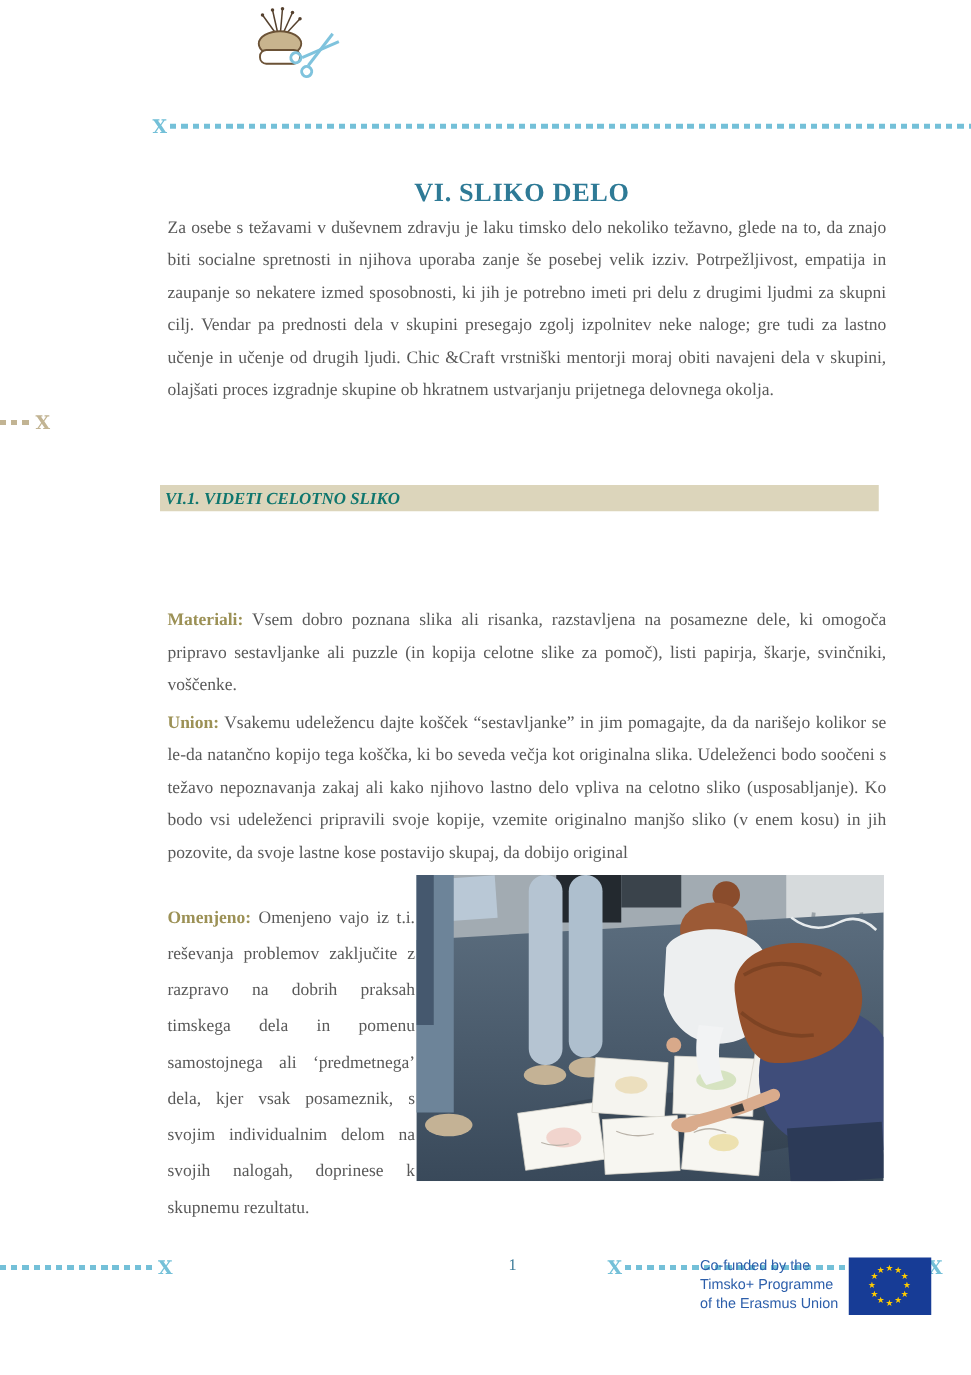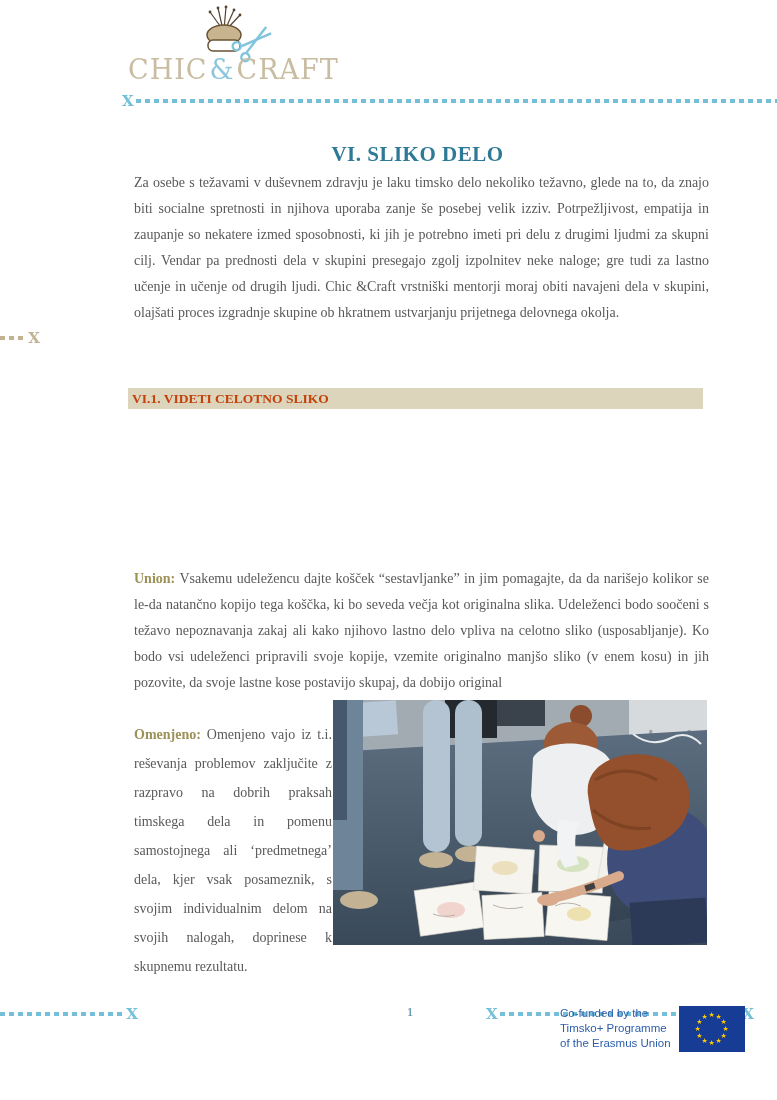--- a/index.html
+++ b/index.html
@@ -19,21 +19,21 @@
   .dash-seg.tan{background:repeating-linear-gradient(to right,#c2b493 0 5px,transparent 5px 9px);}
   .dash-x{font-family:"DejaVu Serif", serif;font-weight:bold;font-size:15px;color:#74c0d8;line-height:16px;padding:0 2px;}
   .dash-x.tan{color:#c2b493;}
 
   
   .doc-title{position:absolute;left:130px;top:128px;width:575px;text-align:center;
              font-size:21px;font-weight:bold;color:#2e7a96;letter-spacing:0.5px;}
   .para{position:absolute;left:130px;width:575px;margin:4px;font-size:14px;line-height:26px;
         text-align:justify;color:#595959;}
   .band{position:absolute;left:128px;top:388px;width:571px;height:21px;background:#dcd5bb;
-        font-size:13.5px;font-weight:bold;color:#c2410c;line-height:21px;padding-left:4px;}
+        font-size:13.5px;font-weight:bold;color:#0f766e;line-height:21px;padding-left:4px;font-style:italic;}
   .gold{color:#9c9156;font-weight:bold;}
   .skills-line{position:absolute;left:130px;top:447px;width:575px;margin:0;font-size:14px;line-height:26px;}
   .suggestions{width:198px;line-height:29px;}
 
   
   .photo{position:absolute;left:333px;top:700px;width:374px;height:245px;overflow:hidden;}
 
   
   .page-num{position:absolute;left:130px;top:1004px;width:560px;text-align:center;
             font-size:13px;color:#3f7d9a;}
@@ -71,42 +71,43 @@
         <rect x="20" y="38" width="32" height="11" rx="5" fill="#ffffff" stroke="#6b5236" stroke-width="1.5"></rect>
 
         <g transform="translate(68,38) rotate(-38)" stroke="#7fc3dd" fill="none" stroke-width="2.4">
           <line x1="-15" y1="-4" x2="16" y2="4"></line>
           <line x1="-15" y1="4" x2="16" y2="-4"></line>
           <circle cx="-19" cy="-7" r="4"></circle>
           <circle cx="-19" cy="7" r="4"></circle>
         </g>
       </svg>
     </div>
-    <div class="logo-text">
-      <span>CHIC</span><span class="logo-amp">&amp;</span><span>CRAFT</span>
-    </div>
   </div>
 
   <div class="dash-row" style="left:120px;top:93px;right:0;">
     <span class="dash-x">X</span>
     <div class="dash-seg"></div>
   </div>
 
   <div class="dash-row" style="left:0;top:330px;width:42px;">
     <div class="dash-seg tan"></div>
     <span class="dash-x tan">X</span>
   </div>
 
   <h1 class="doc-title">VI. SLIKO DELO</h1>
 
   <p class="para" style="top:166px;">Za osebe s težavami v duševnem zdravju je laku timsko delo nekoliko težavno, glede na to, da znajo biti socialne spretnosti in njihova uporaba zanje še posebej velik izziv. Potrpežljivost, empatija in zaupanje so nekatere izmed sposobnosti, ki jih je potrebno imeti pri delu z drugimi ljudmi za skupni cilj. Vendar pa prednosti dela v skupini presegajo zgolj izpolnitev neke naloge; gre tudi za lastno učenje in učenje od drugih ljudi. Chic &amp;Craft vrstniški mentorji moraj obiti navajeni dela v skupini, olajšati proces izgradnje skupine ob hkratnem ustvarjanju prijetnega delovnega okolja.</p>
 
   <div class="band">VI.1. VIDETI CELOTNO SLIKO</div>
 
 
+  <p class="para" style="top:480px;">
+    <span class="gold">Materiali:</span>
+    <span>Vsem dobro poznana slika ali risanka, razstavljena na posamezne dele, ki omogoča pripravo sestavljanke ali puzzle (in kopija celotne slike za pomoč), listi papirja, škarje, svinčniki, voščenke.</span>
+  </p>
 
   <p class="para" style="top:562px;">
     <span class="gold">Union:</span>
     <span>Vsakemu udeležencu dajte košček “sestavljanke” in jim pomagajte, da da narišejo kolikor se le-da natančno kopijo tega koščka, ki bo seveda večja kot originalna slika. Udeleženci bodo soočeni s težavo nepoznavanja zakaj ali kako njihovo lastno delo vpliva na celotno sliko (usposabljanje). Ko bodo vsi udeleženci pripravili svoje kopije, vzemite originalno manjšo sliko (v enem kosu) in jih pozovite, da svoje lastne kose postavijo skupaj, da dobijo original</span>
   </p>
 
   <p class="para suggestions" style="top:716px;">
     <span class="gold">Omenjeno:</span>
     <span>Omenjeno vajo iz t.i. reševanja problemov zaključite z razpravo na dobrih praksah timskega dela in pomenu samostojnega ali ‘predmetnega’ dela, kjer vsak posameznik, s svojim individualnim delom na svojih nalogah, doprinese k skupnemu rezultatu.</span>
   </p>

